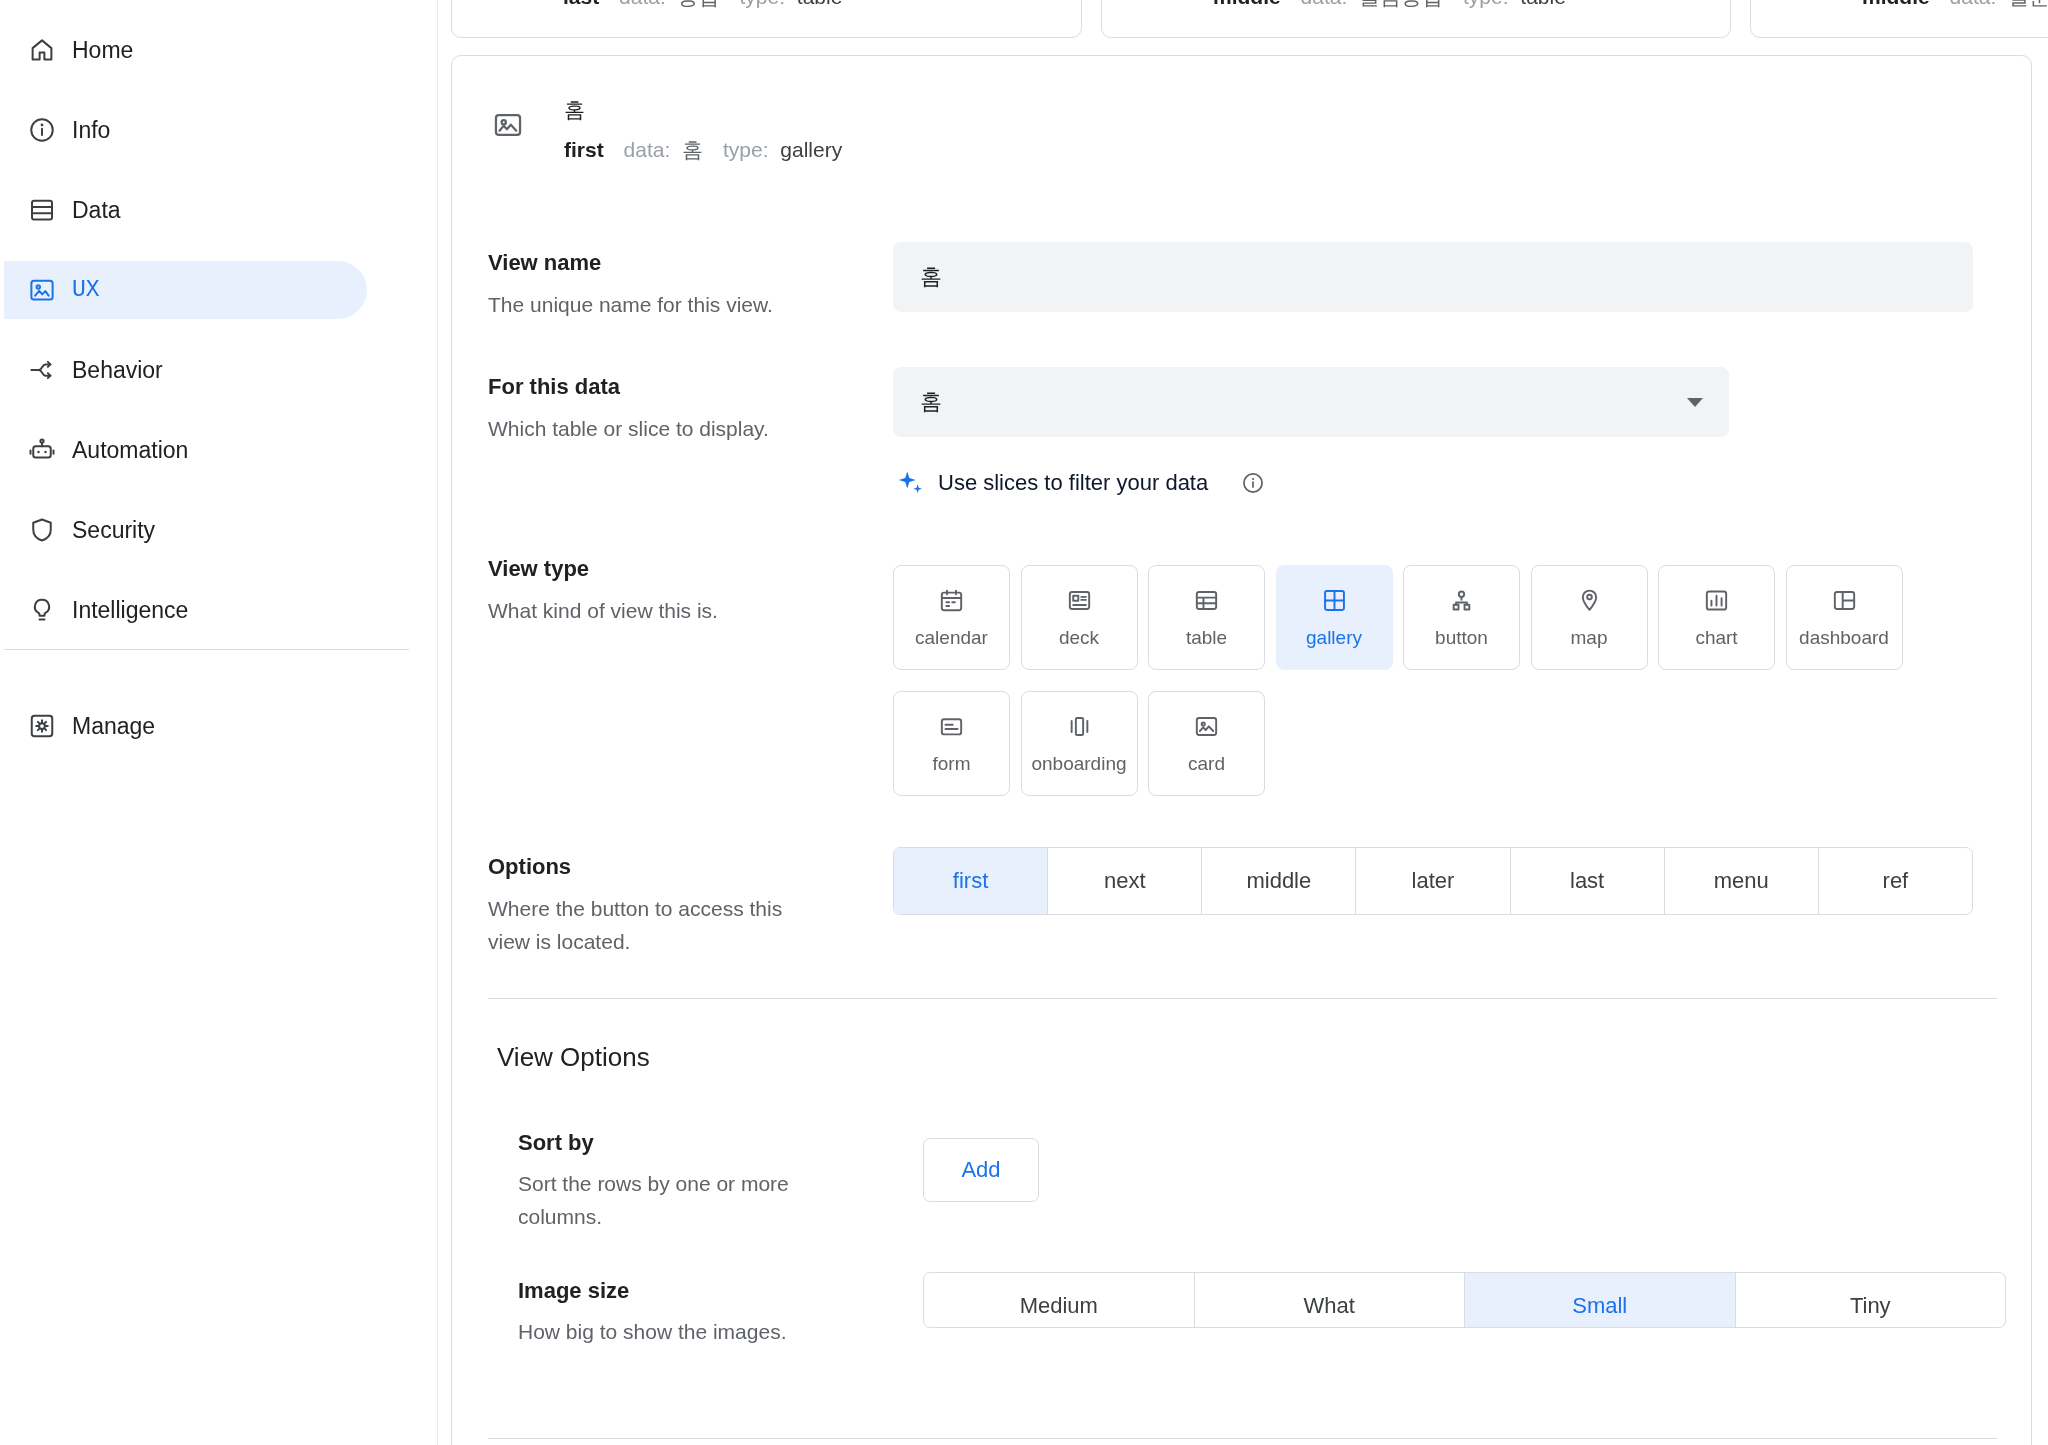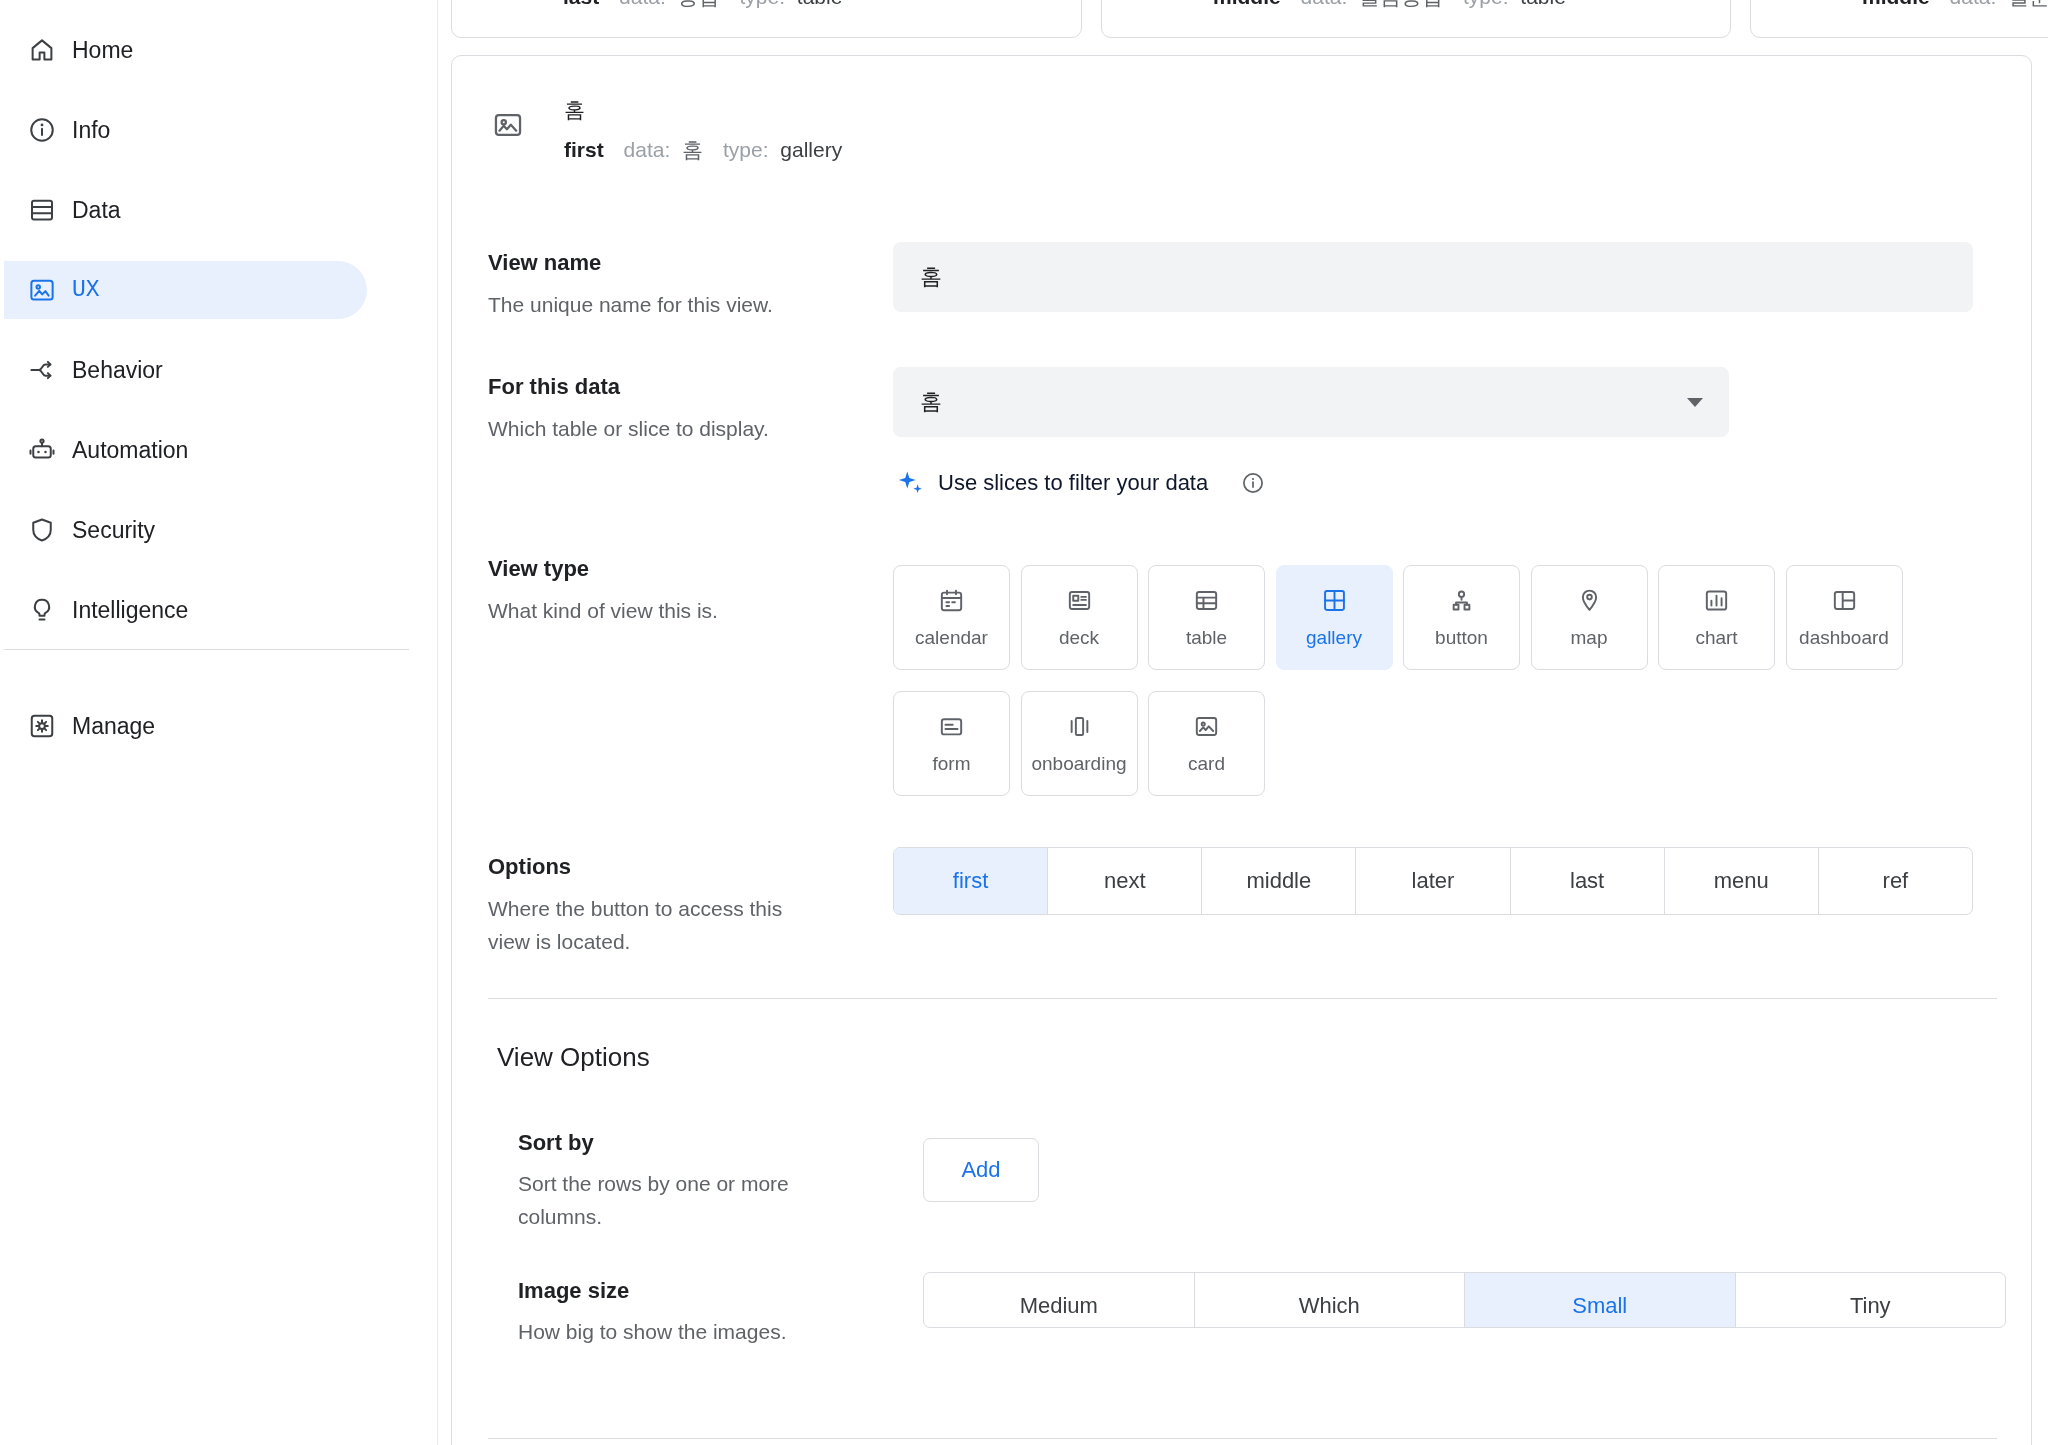--- a/index.html
+++ b/index.html
@@ -370,21 +370,21 @@
     <div class="vo-title">View Options</div>
 
     <div class="f-label" style="left:66px;top:1074px">Sort by</div>
     <div class="f-desc" style="left:66px;top:1112px;width:310px">Sort the rows by one or more columns.</div>
     <button class="add-btn">Add</button>
 
     <div class="f-label" style="left:66px;top:1222px">Image size</div>
     <div class="f-desc" style="left:66px;top:1260px">How big to show the images.</div>
     <div class="seg seg-img">
       <div class="seg-cell">Medium</div>
-      <div class="seg-cell">Which</div>
+      <div class="seg-cell">What</div>
       <div class="seg-cell selected">Small</div>
       <div class="seg-cell">Tiny</div>
     </div>
 
     <div class="h-divider" style="top:1382px"></div>
 
   </section>
 </div>
 
 </body></html>

